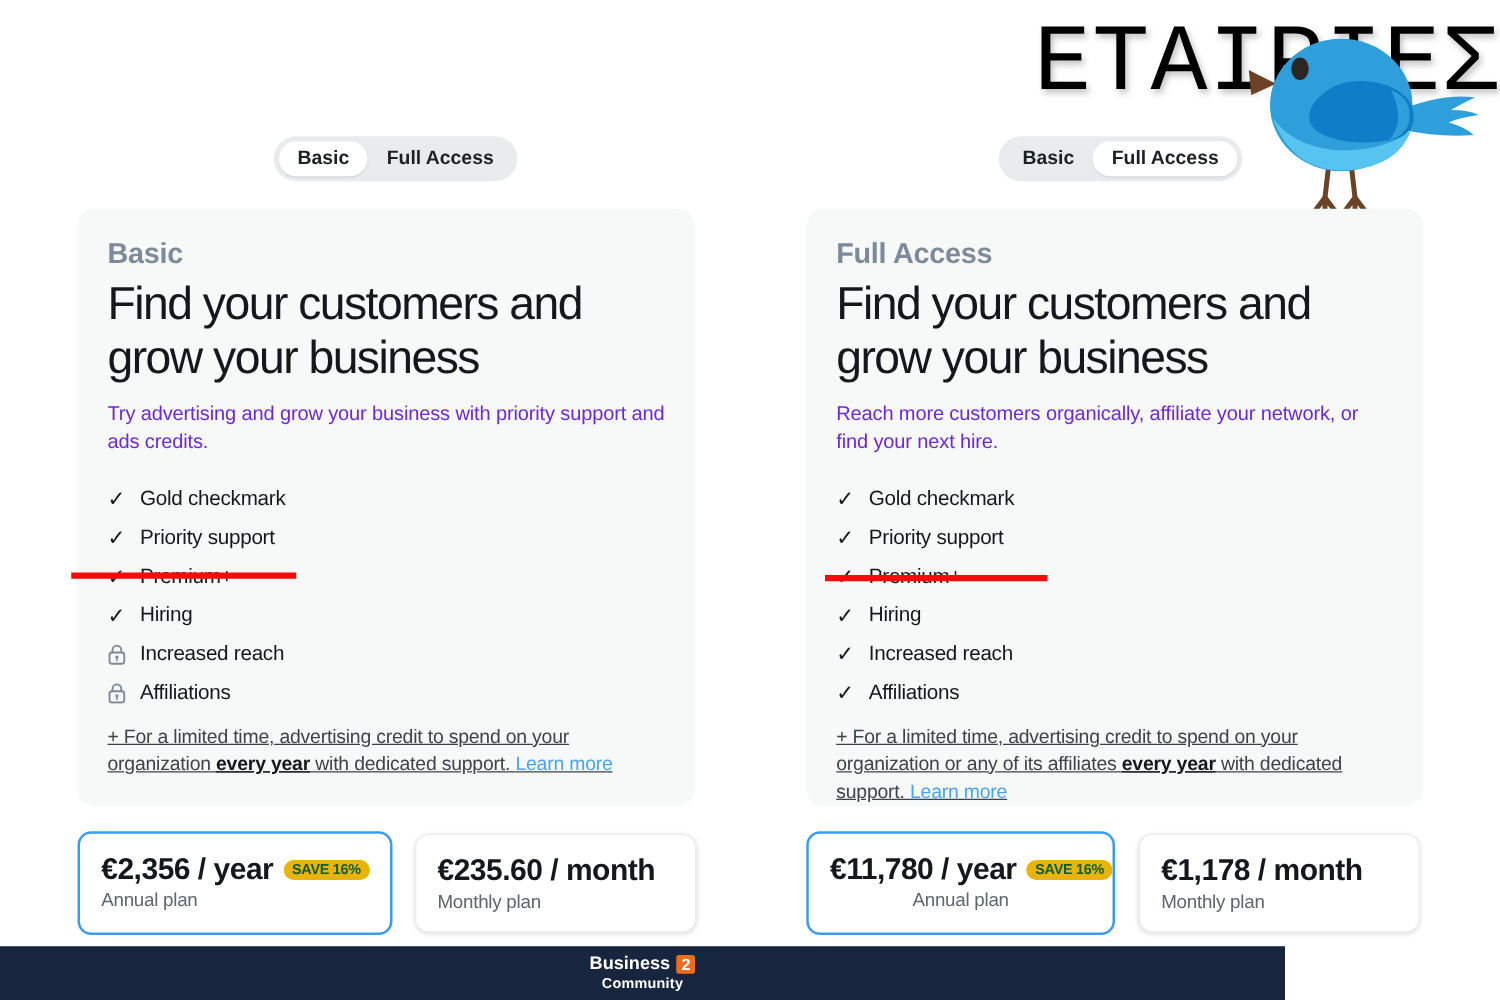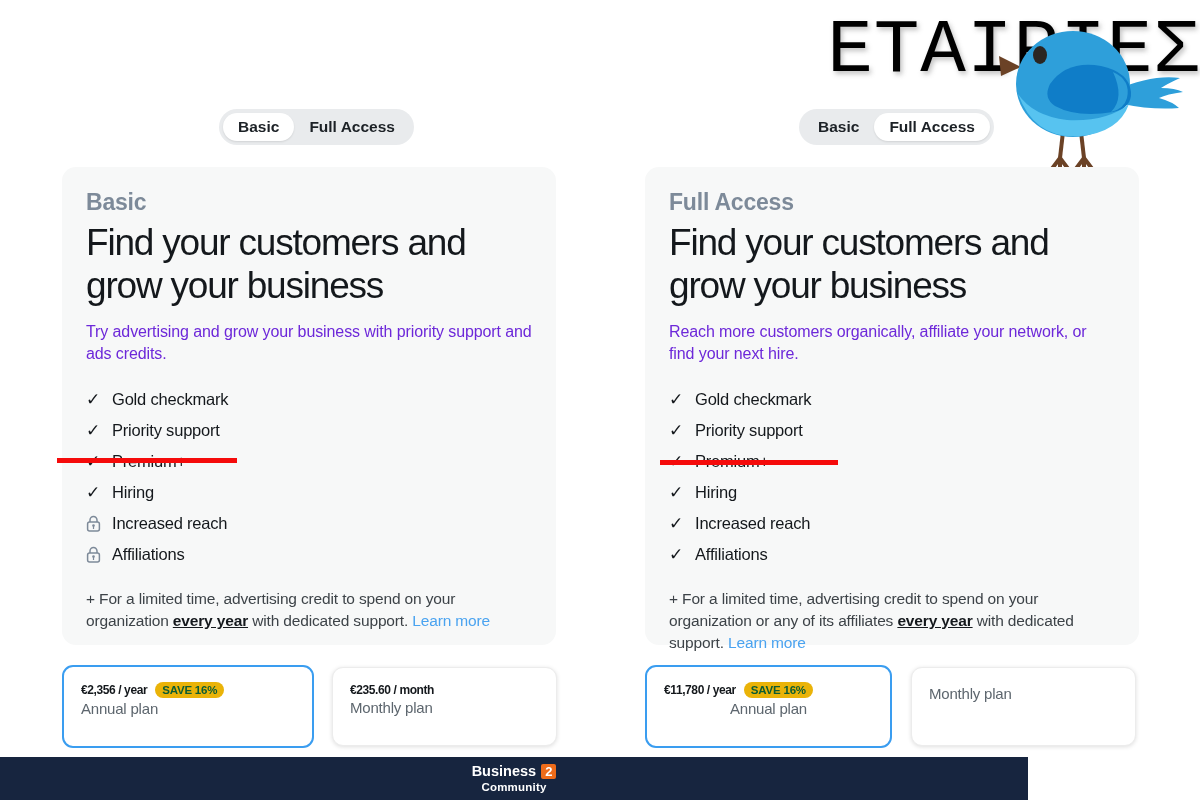--- a/index.html
+++ b/index.html
@@ -136,22 +136,23 @@
     background: #f50b0b;
   }
   .redline-left  { left: 57px;  top: 458px; width: 180px; }
   .redline-right { left: 660px; top: 460px; width: 178px; }
 
   
   .footnote {
     font-size: 15.5px;
     line-height: 1.42;
     color: #3d4348;
-    margin-top: 18px;
+    margin-top: 9px;
     letter-spacing: -0.15px;
+    text-decoration: underline;
   }
   .footnote b {
     font-weight: 700;
     color: #14181c;
     text-decoration: underline;
   }
   .footnote .link {
     color: #4aa3f0;
     cursor: pointer;
   }
@@ -174,21 +175,21 @@
   .pb-l2 { left: 332px; top: 667px; width: 225px; height: 79px; }
   .pb-r1 { left: 645px; top: 665px; width: 247px; height: 83px; text-align: center; }
   .pb-r2 { left: 911px; top: 667px; width: 225px; height: 79px; }
 
   .price-row {
     display: flex;
     align-items: center;
     gap: 8px;
   }
   .price-amount {
-    font-size: 12px;
+    font-size: 24px;
     font-weight: 700;
     color: #14181c;
     letter-spacing: -0.4px;
     white-space: nowrap;
   }
   .save-badge {
     background: #eab308;
     color: #0c5c33;
     font-size: 11.5px;
     font-weight: 700;
@@ -414,20 +415,23 @@
 
   <div class="price-box selected pb-r1">
     <div class="price-row">
       <span class="price-amount">€11,780 / year</span>
       <span class="save-badge">SAVE 16%</span>
     </div>
     <div class="price-sub">Annual plan</div>
   </div>
 
   <div class="price-box plain pb-r2">
+    <div class="price-row">
+      <span class="price-amount">€1,178 / month</span>
+    </div>
     <div class="price-sub">Monthly plan</div>
   </div>
 
   <div class="footer">
     <div class="logo">
       <div class="logo-top">
         <span>Business</span>
         <span class="logo-badge">2</span>
       </div>
       <div class="logo-bottom">Community</div>

